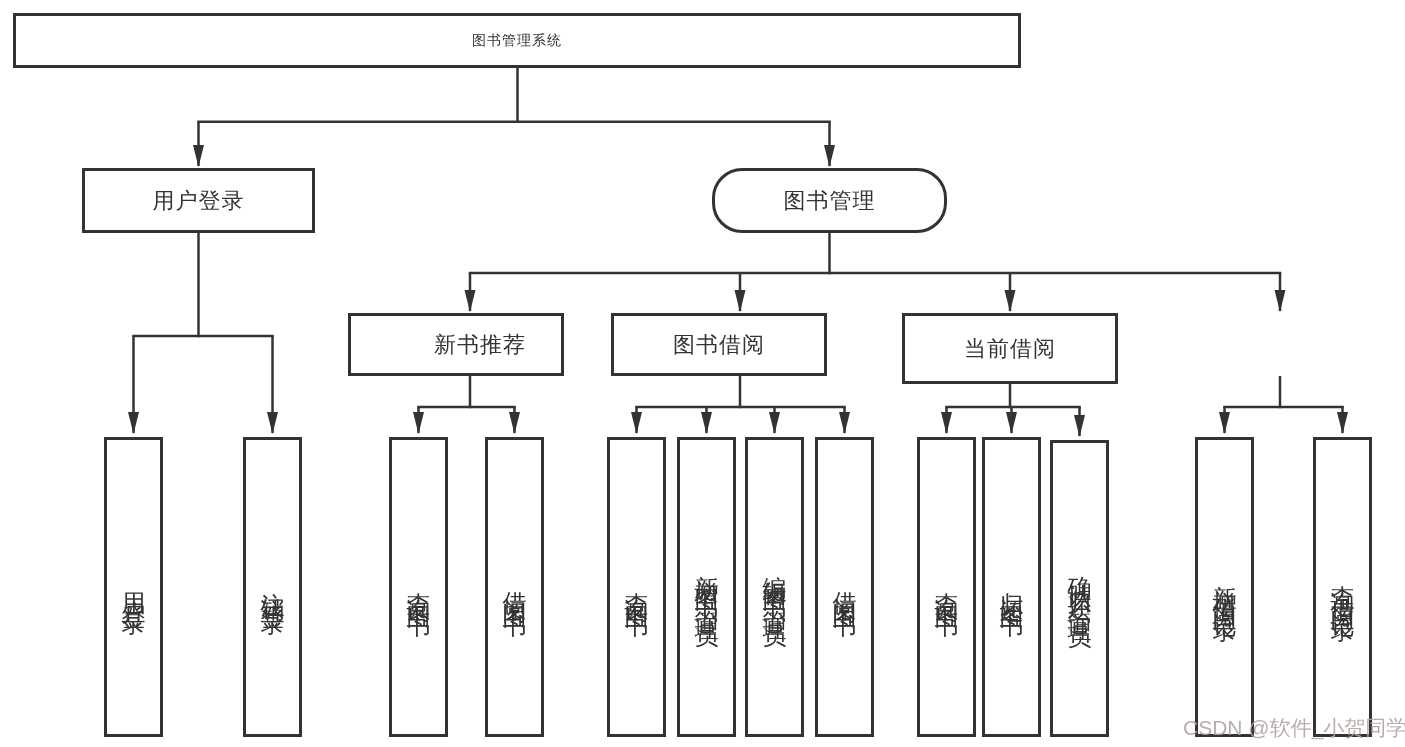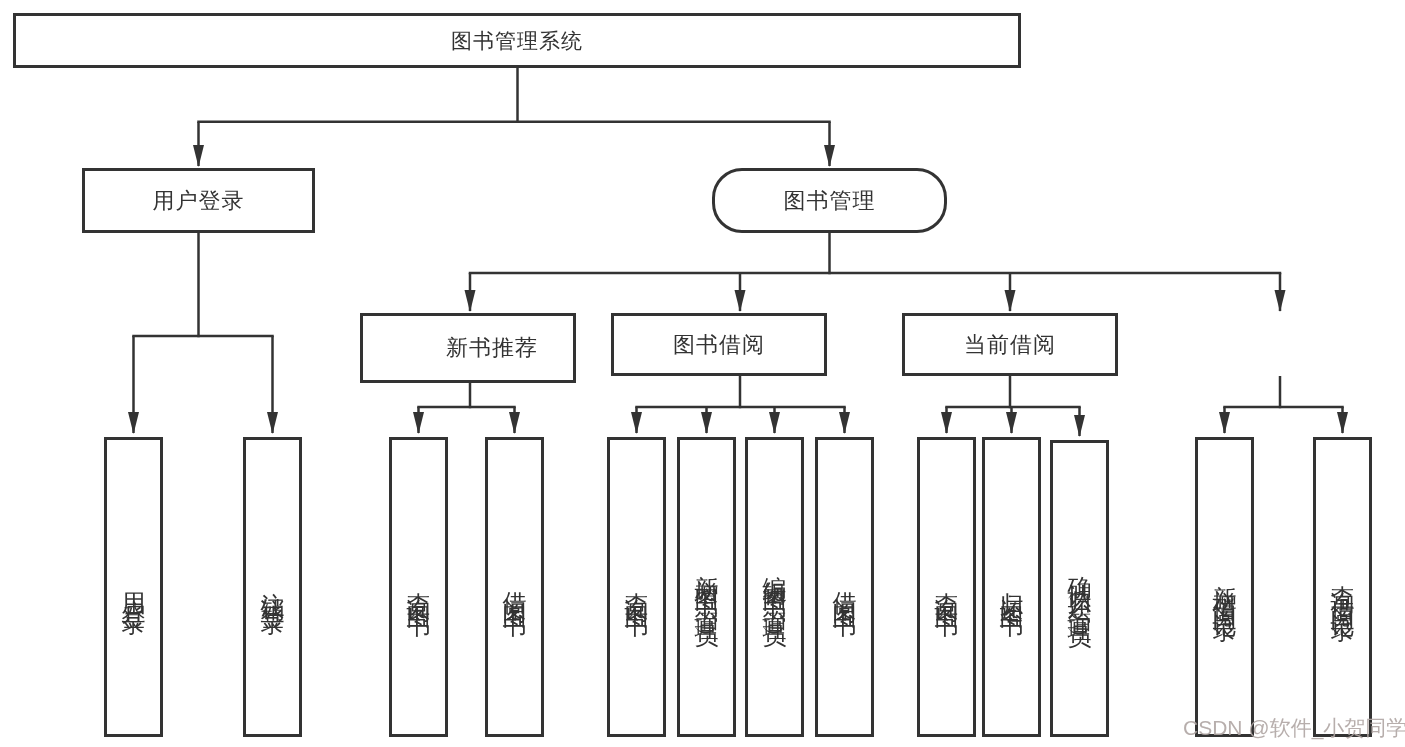--- a/index.html
+++ b/index.html
@@ -17,21 +17,21 @@
     position: absolute;
     box-sizing: border-box;
     border: 3px solid #333333;
     background: #ffffff;
     display: flex;
     align-items: center;
     justify-content: center;
     color: #333333;
   }
   .hbox { font-size: 22px; letter-spacing: 1px; }
-  .root { font-size: 21px; }
+  .root { font-size: 14px; }
   .vbox { width: 59px; top: 437px; height: 300px; }
   .vbox .vtext {
     writing-mode: vertical-rl;
     text-orientation: mixed;
     font-size: 24px;
     letter-spacing: 7px;
     line-height: 1;
     white-space: nowrap;
   }
   .watermark {
@@ -102,27 +102,27 @@
     <span>图书管理系统</span>
   </div>
 
   <div class="box hbox" style="left:82px; top:168px; width:233px; height:65px;">
     <span>用户登录</span>
   </div>
   <div class="box hbox" style="left:712px; top:168px; width:235px; height:65px;border-radius:30px;">
     <span>图书管理</span>
   </div>
 
-  <div class="box hbox" style="left:360px; top:313px; width:216px; height:70px;padding-left:48px;">
+  <div class="box hbox" style="left:348px; top:313px; width:216px; height:63px;padding-left:48px;">
     <span>新书推荐</span>
   </div>
   <div class="box hbox" style="left:611px; top:313px; width:216px; height:63px;">
     <span>图书借阅</span>
   </div>
-  <div class="box hbox" style="left:902px; top:313px; width:216px; height:63px;">
+  <div class="box hbox" style="left:902px; top:313px; width:216px; height:71px;">
     <span>当前借阅</span>
   </div>
 
   <div class="box vbox" style="left:104px;">
     <span class="vtext">用户登录</span>
   </div>
   <div class="box vbox" style="left:243px;">
     <span class="vtext">注销登录</span>
   </div>
 

